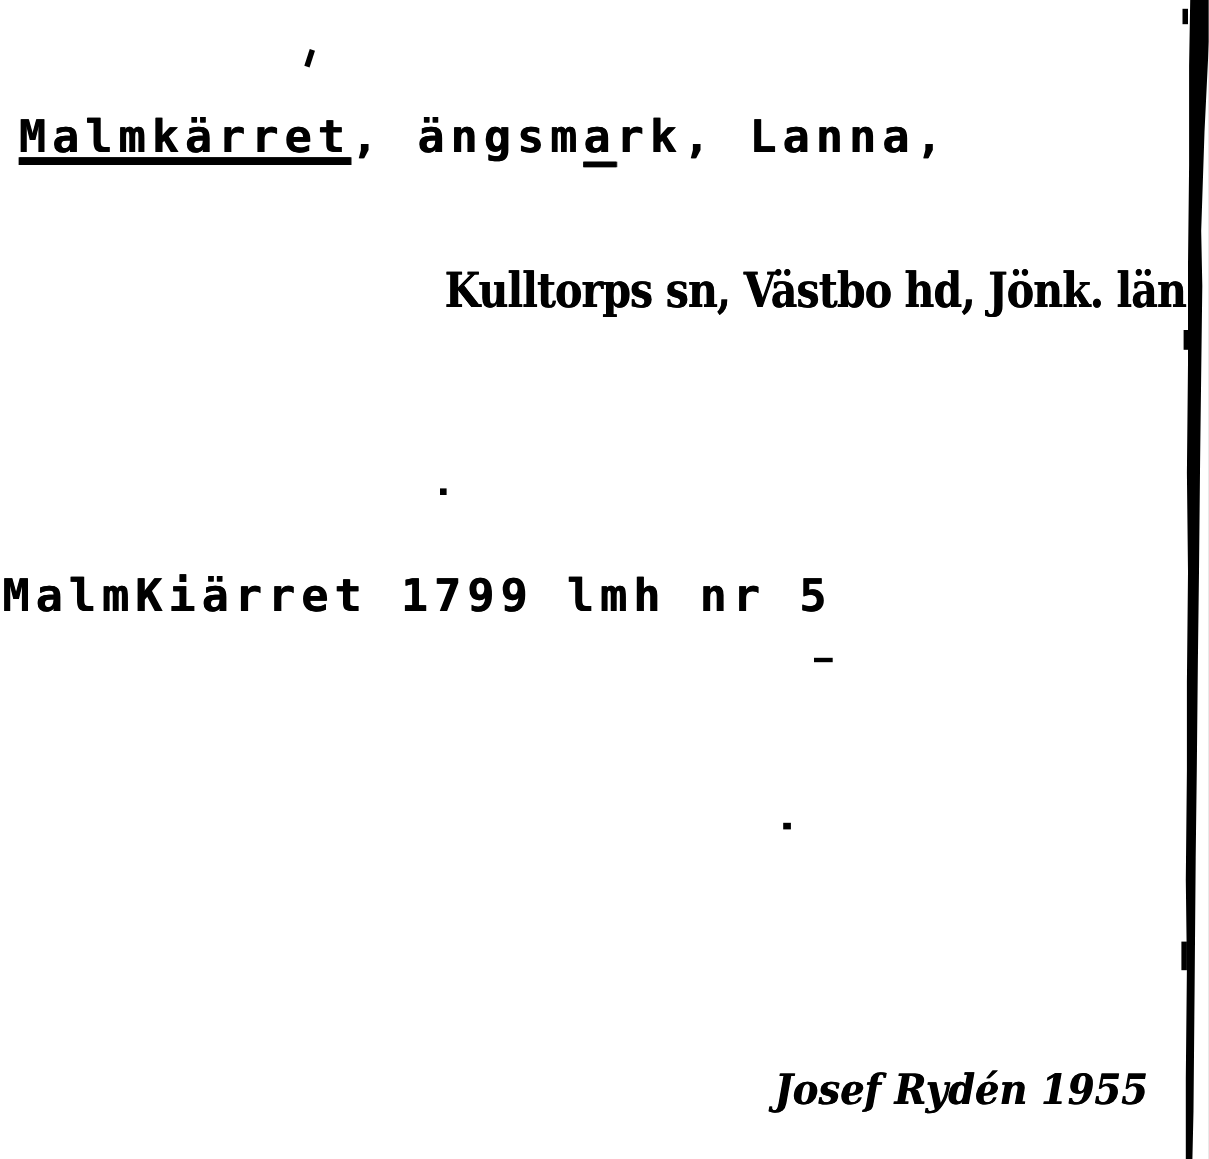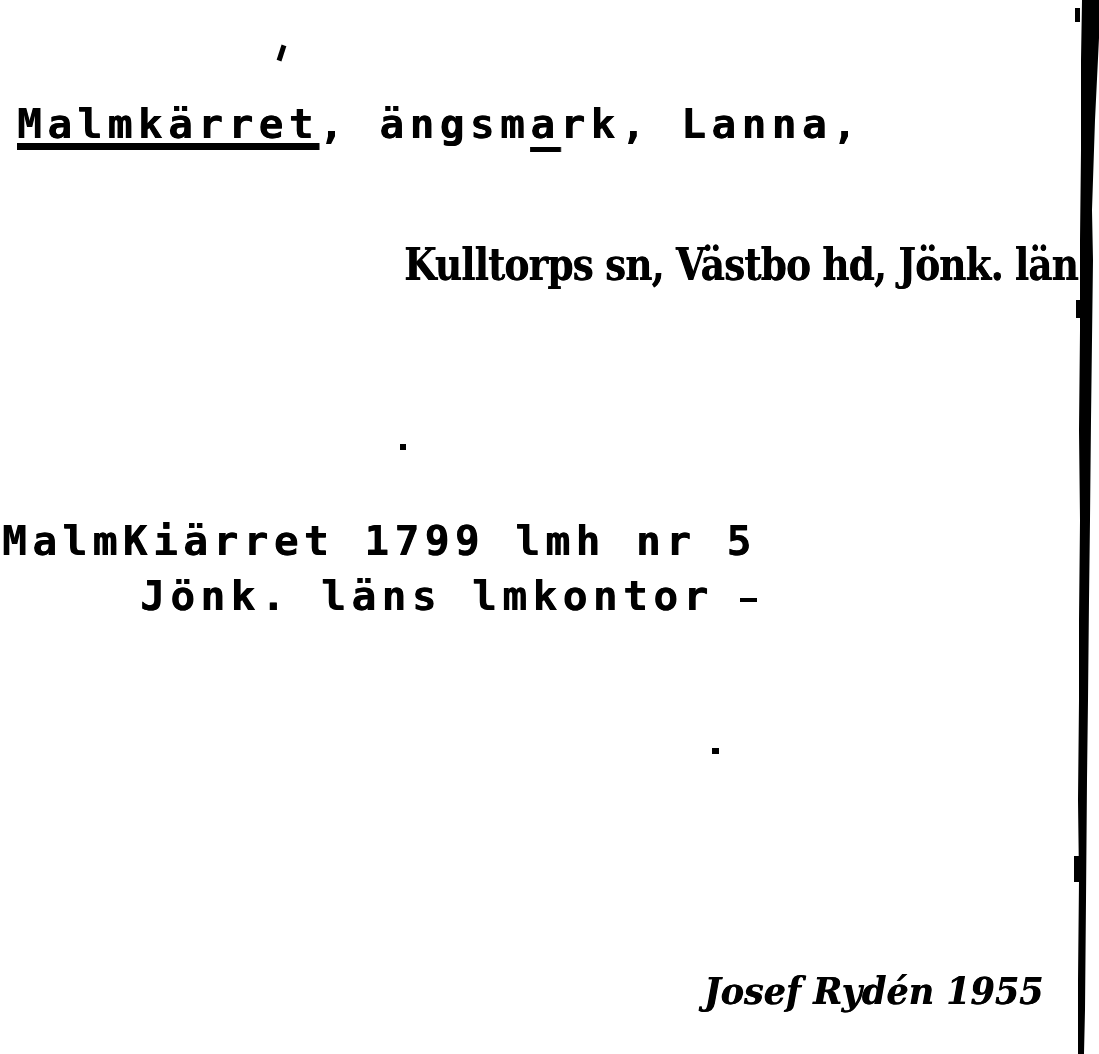--- a/index.html
+++ b/index.html
@@ -76,21 +76,20 @@
   <div class="speck speck-apostrophe"></div>
   <div class="speck speck-dot-1"></div>
   <div class="speck speck-dot-2"></div>
   <div class="speck speck-dash"></div>
 
   <div class="typewriter headline"><span class="headword-underline">Malmkärret</span><span>, ängsm</span><span class="stressed">a</span><span>rk, Lanna,</span></div>
 
   <div class="printed district">Kulltorps sn, Västbo hd, Jönk. län</div>
 
   <div class="typewriter record-line1">MalmKiärret 1799 lmh nr 5</div>
-  <div class="typewriter record-line2">Jönk. läns lmkontor</div>
 
   <div class="printed signature">Josef Rydén 1955</div>
 
   <svg class="edge-bar-svg" viewBox="0 0 1099 1054" aria-hidden="true">
     <polygon fill="currentColor" points="
       1082,0 1099,0 1099,38 1095,120 1092,210 1093,260 1091,420 1090,520 1089,600
       1088,700 1087,780 1086,900 1085,1010 1084,1054 1078,1054 1078,980 1079,880
       1078,800 1079,700 1079,620 1080,520 1079,430 1080,330 1080,240 1081,150 1081,60"></polygon>
     <rect fill="currentColor" x="1074" y="856" width="5" height="26"></rect>
     <rect fill="currentColor" x="1076" y="300" width="4" height="18"></rect>

